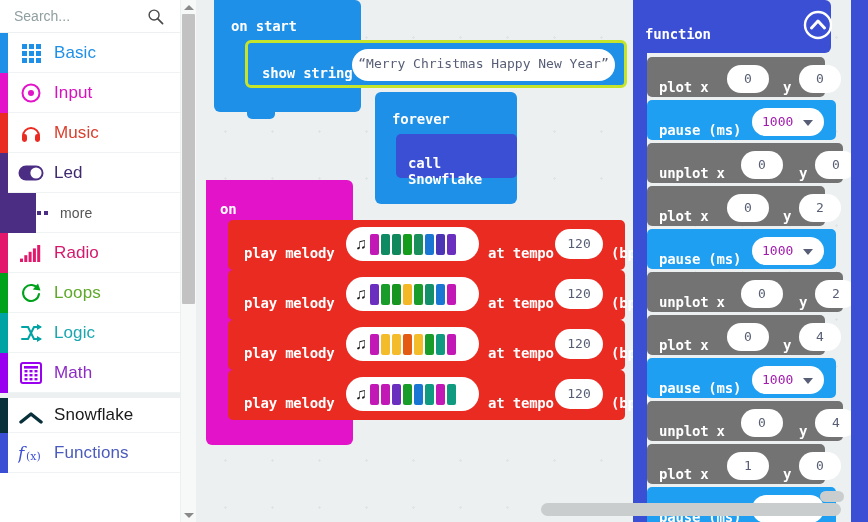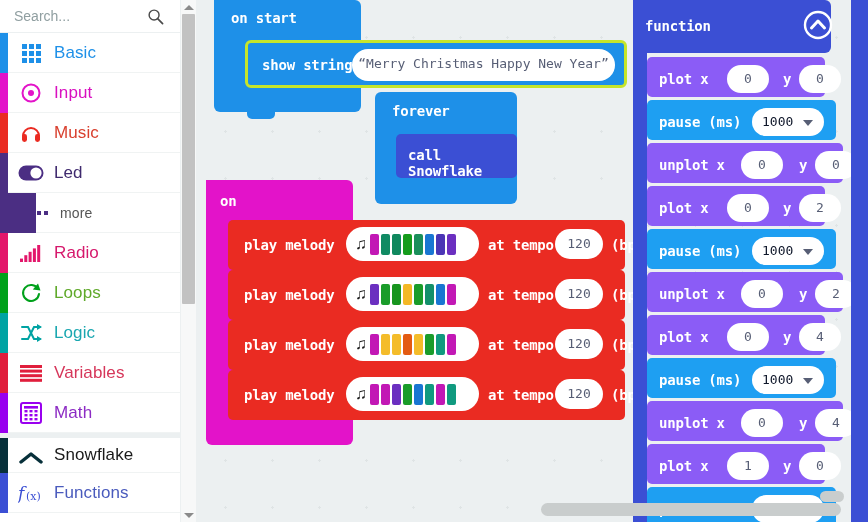--- a/index.html
+++ b/index.html
@@ -57,21 +57,21 @@
     background:#ecf0f1;overflow:hidden;
   }
   #grid{
     position:absolute;left:0;top:0;width:672px;height:522px;
     background-image:
       radial-gradient(circle, #dfe4e5 1px, transparent 1.2px);
     background-size:47px 47px;background-position:6px 14px;
   }
   .blk{position:absolute;box-sizing:border-box;}
   .mono{font-family:"DejaVu Sans Mono","Liberation Mono",monospace;}
-  .lbl-w{color:#fff;font-size:14px;font-weight:bold;letter-spacing:-.2px;}
+  .lbl-w{color:#fff;font-size:14px;font-weight:bold;letter-spacing:-.2px;margin-top:8px;}
 
   
   #on-start{left:18px;top:0;width:147px;height:112px;background:#1e90e8;border-radius:0 6px 6px 6px;}
   #on-start .ttl{position:absolute;left:17px;top:10px;}
   #on-start .notch{position:absolute;left:33px;bottom:-7px;width:28px;height:7px;background:#1e90e8;border-radius:0 0 5px 5px;}
   #show-string{
     left:49px;top:40px;width:382px;height:48px;background:#1e90e8;
     border:3px solid #c6e52a;border-radius:6px;
   }
   #show-string .txt{position:absolute;left:14px;top:14px;}
@@ -124,28 +124,28 @@
   
   #fn-wrap{position:absolute;left:437px;top:0;width:214px;height:522px;}
   #fn-body{position:absolute;left:0;top:0;width:14px;height:522px;background:#3b4fd4;}
   #fn-head{position:absolute;left:0;top:0;width:198px;height:53px;background:#3b4fd4;border-radius:0 6px 6px 0;}
   #fn-head .kw{position:absolute;left:12px;top:18px;}
   #fn-name{position:absolute;left:82px;top:12px;width:85px;height:28px;background:#fff;border-radius:4px;}
   #fn-name span{position:absolute;left:0;right:0;top:6px;text-align:center;font-size:13px;color:#333;
     font-family:"DejaVu Sans Mono","Liberation Mono",monospace;}
   #fn-collapse{position:absolute;left:170px;top:10px;width:30px;height:30px;}
   .row{position:absolute;left:14px;box-sizing:border-box;}
-  .row.plot,.row.unplot{background:#8b5cf6;border-radius:5px;}
+  .row.plot,.row.unplot{background:#737373;border-radius:5px;}
   .row.pause{background:#1e9ff2;border-radius:5px;}
   .row .kw{position:absolute;top:14px;}
   .row .oval{position:absolute;top:8px;height:28px;background:#fff;border-radius:14px;}
   .row .oval span{position:absolute;left:0;right:0;top:6px;text-align:center;font-size:13px;color:#575e75;
     font-family:"DejaVu Sans Mono","Liberation Mono",monospace;}
   .row .dd{position:absolute;top:8px;height:28px;background:#fff;border-radius:14px;}
-  .row .dd span{position:absolute;left:10px;top:6px;font-size:13px;color:#0f172a;
+  .row .dd span{position:absolute;left:10px;top:6px;font-size:13px;color:#a21caf;
     font-family:"DejaVu Sans Mono","Liberation Mono",monospace;}
   .row .dd .cv{position:absolute;right:11px;top:12px;width:0;height:0;
     border-left:5px solid transparent;border-right:5px solid transparent;border-top:6px solid #575e75;}
 
   
   #hs-thumb{position:absolute;left:345px;top:503px;width:300px;height:13px;background:#c9cdcd;border-radius:7px;}
   
   #right-strip{position:absolute;left:851px;top:0;width:17px;height:522px;background:#3b4fd4;}
   #rs-thumb{position:absolute;left:624px;top:491px;width:24px;height:11px;background:#c9cdcd;border-radius:6px;}
 </style>
@@ -249,32 +249,20 @@
         <div class="strip" style="background:#00a3a3"></div>
         <div class="ico">
           <svg viewBox="0 0 22 22" width="22" height="22">
             <path d="M2 5 L8 5 L14 17 L20 17" stroke="#00a3a3" fill="none" stroke-width="2" stroke-linecap="round"></path>
             <path d="M2 17 L8 17 L14 5 L20 5" stroke="#00a3a3" fill="none" stroke-width="2" stroke-linecap="round"></path>
             <polygon points="17,2 22,5 17,8" fill="#00a3a3"></polygon>
             <polygon points="17,14 22,17 17,20" fill="#00a3a3"></polygon>
           </svg>
         </div>
         <div class="lbl" style="color:#1aa7b0">Logic</div>
-      </div>
-      <div class="cat">
-        <div class="strip" style="background:#e01e3c"></div>
-        <div class="ico">
-          <svg viewBox="0 0 22 17" width="22" height="17">
-            <rect x="0" y="0" width="22" height="3" fill="#e01e3c"></rect>
-            <rect x="0" y="4.6" width="22" height="3" fill="#e01e3c"></rect>
-            <rect x="0" y="9.2" width="22" height="3" fill="#e01e3c"></rect>
-            <rect x="0" y="13.799999999999999" width="22" height="3" fill="#e01e3c"></rect>
-          </svg>
-        </div>
-        <div class="lbl" style="color:#d6365a">Variables</div>
       </div>
       <div class="cat">
         <div class="strip" style="background:#9900ef"></div>
         <div class="ico">
           <svg viewBox="0 0 22 22" width="22" height="22">
             <rect x="1" y="1" width="20" height="20" rx="2" stroke="#9900ef" fill="none" stroke-width="2"></rect>
             <rect x="4.5" y="8" width="3" height="2.4" fill="#9900ef"></rect>
             <rect x="9.5" y="8" width="3" height="2.4" fill="#9900ef"></rect>
             <rect x="14.5" y="8" width="3" height="2.4" fill="#9900ef"></rect>
             <rect x="4.5" y="12" width="3" height="2.4" fill="#9900ef"></rect>

